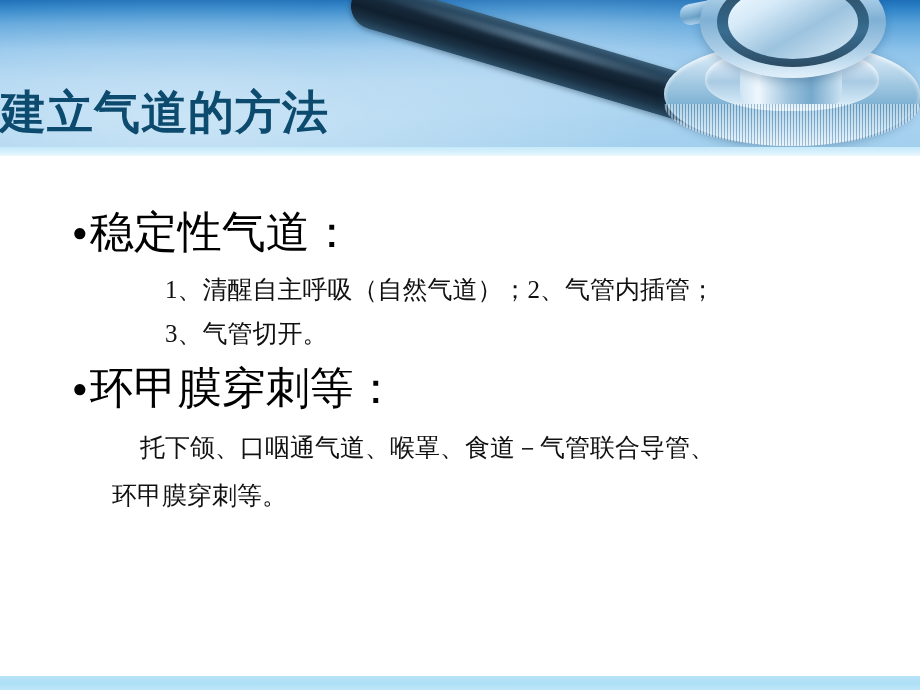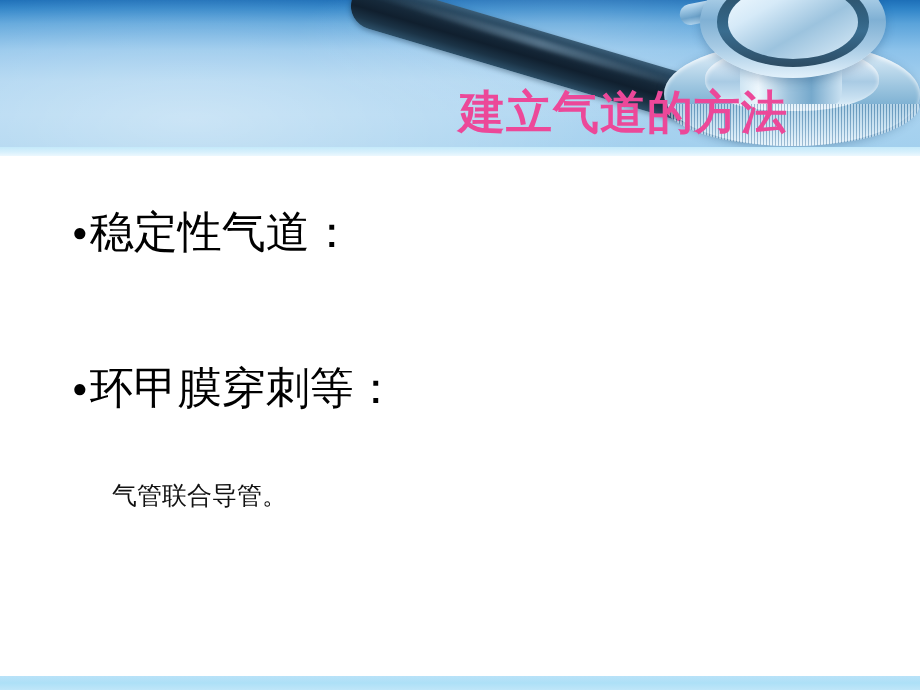--- a/index.html
+++ b/index.html
@@ -221,26 +221,26 @@
     height: 9px;
     background: linear-gradient(to bottom, #c4e9fa 0%, #d7f0fc 55%, #ecf8fe 100%);
   }
 
   
   .title {
     position: absolute;
     left: 0;
     top: 84px;
     width: 788px;
-    text-align: right;
+    text-align: left;
     font-family: "DejaVu Sans", "Liberation Sans", sans-serif;
     font-weight: bold;
     font-size: 46px;
     line-height: 56px;
-    color: #ec4899;
+    color: #0c4a6e;
     letter-spacing: 1px;
     white-space: nowrap;
     z-index: 5;
   }
 
   
   .body-area {
     position: absolute;
     left: 0;
     top: 156px;
@@ -329,28 +329,31 @@
 
   <div class="body-area">
 
     <div class="block b1">
       <div class="bullet-line">
         <span class="bullet-dot">●</span>
         <span class="bullet-text">稳定性气道：</span>
       </div>
     </div>
 
-
+    <div class="block s1 sub-line">1、清醒自主呼吸（自然气道）；2、气管内插管；</div>
+
+    <div class="block s2 sub-line">3、气管切开。</div>
 
     <div class="block b2">
       <div class="bullet-line">
         <span class="bullet-dot">●</span>
         <span class="bullet-text">环甲膜穿刺等：</span>
       </div>
     </div>
 
-
-    <div class="block s4 sub-line">气管联合导管。</div>
+    <div class="block s3 sub-line">托下颌、口咽通气道、喉罩、食道－气管联合导管、</div>
+
+    <div class="block s4 sub-line">环甲膜穿刺等。</div>
   </div>
 
   <div class="footer-strip"></div>
 
 </div>
 
 </body></html>

